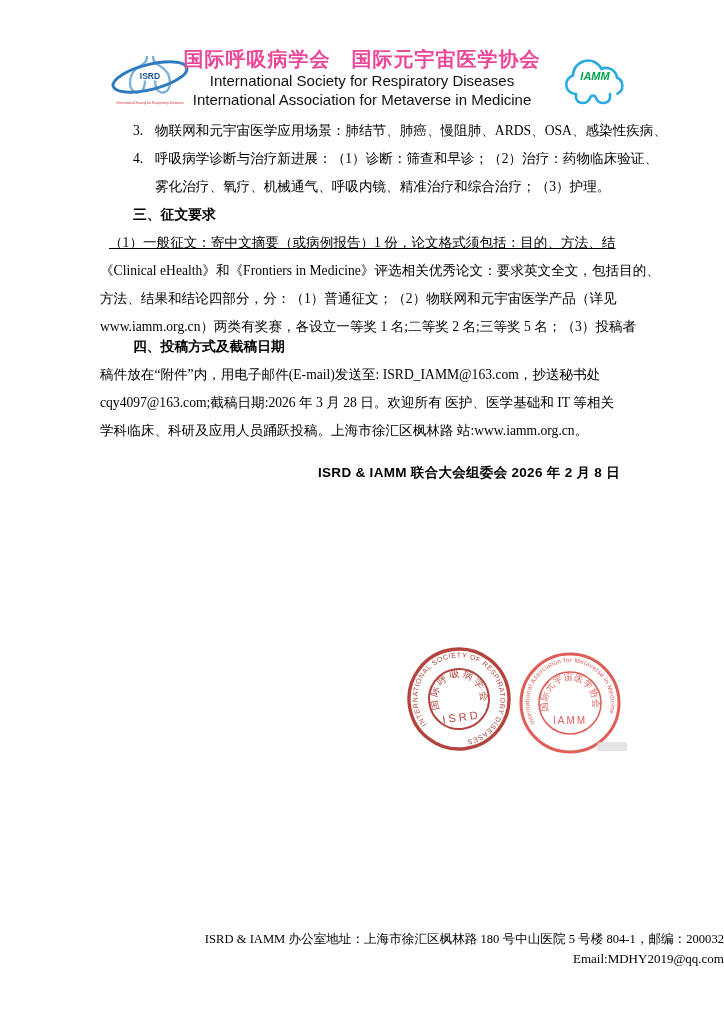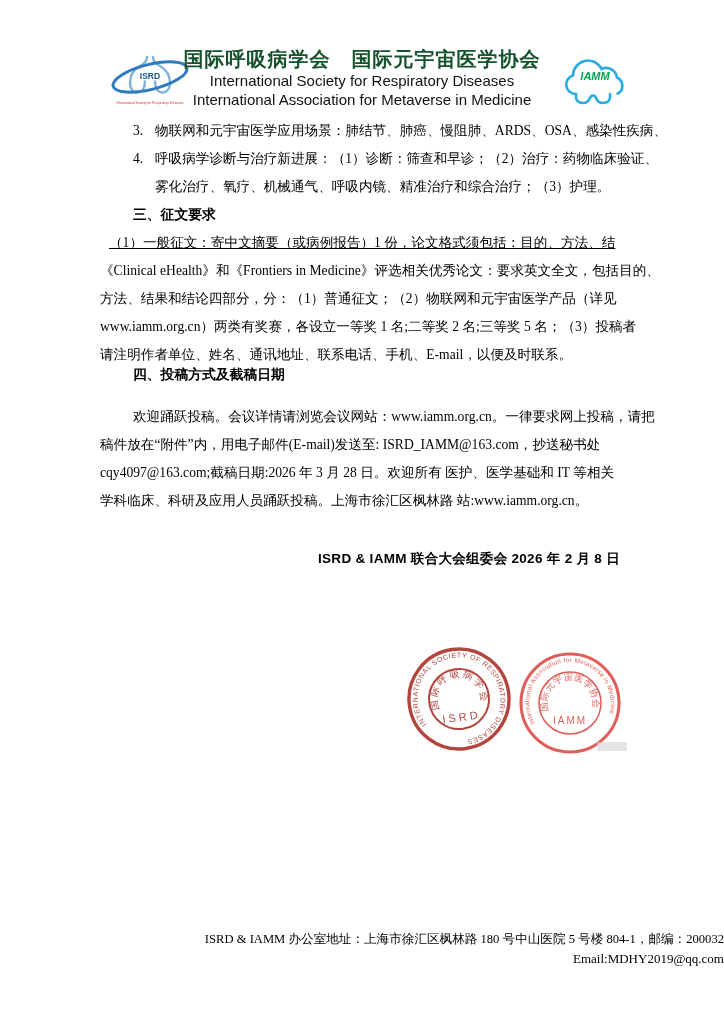--- a/index.html
+++ b/index.html
@@ -4,34 +4,34 @@
 <style>
   html,body{margin:0;padding:0;background:#888;}
   .page{position:relative;width:724px;height:1024px;background:#ffffff;margin:0 auto;
         font-family:"Liberation Serif",serif;color:#000;overflow:hidden;}
 
   
   .logo-isrd{position:absolute;left:108px;top:49px;width:84px;height:58px;}
   .logo-iamm{position:absolute;left:556px;top:54px;width:74px;height:60px;}
   .htitles{position:absolute;left:150px;right:150px;top:46px;text-align:center;}
   .title-cn{font-family:"Liberation Sans",sans-serif;font-weight:bold;font-size:20px;
-            color:#14532d;letter-spacing:1px;line-height:26px;white-space:nowrap;}
+            color:#ec4899;letter-spacing:1px;line-height:26px;white-space:nowrap;}
   .sub-en{font-family:"Liberation Sans",sans-serif;font-size:15px;line-height:18.5px;color:#111;}
 
   
   .content{position:absolute;left:100px;top:117px;width:524px;font-size:13.6px;line-height:28px;}
   .item{display:flex;padding-left:33px;}
   .item .num{width:22px;flex:none;}
   .itext,.pline{white-space:nowrap;}
   .h{font-family:"Liberation Sans",sans-serif;font-weight:bold;font-size:13.8px;padding-left:33px;}
   .h4{margin-top:-8px;}
   .ind1{padding-left:9px;text-decoration:underline;}
   .ind2{padding-left:33px;}
   .gap{margin-top:14px;}
-  .signature{margin-top:30px;text-align:right;padding-right:4px;font-family:"Liberation Sans",sans-serif;
+  .signature{margin-top:14px;text-align:right;padding-right:4px;font-family:"Liberation Sans",sans-serif;
              font-weight:bold;font-size:13.5px;letter-spacing:.3px;}
 
   
   .stamp-isrd{position:absolute;left:405px;top:645px;width:108px;height:108px;opacity:.92;}
   .stamp-iamm{position:absolute;left:517px;top:650px;width:106px;height:106px;opacity:.95;}
   .watermark{position:absolute;left:597px;top:742px;width:30px;height:9px;background:#d9d9d9;
              border-radius:2px;opacity:.7;}
 
   
   .footer{position:absolute;left:0;right:0;top:929px;text-align:right;}
@@ -88,25 +88,23 @@
       <span class="num"></span>
       <span class="itext">雾化治疗、氧疗、机械通气、呼吸内镜、精准治疗和综合治疗；（3）护理。</span>
     </div>
 
     <div class="h">三、征文要求</div>
 
     <div class="pline ind1">（1）一般征文：寄中文摘要（或病例报告）1 份，论文格式须包括：目的、方法、结</div>
     <div class="pline">《Clinical eHealth》和《Frontiers in Medicine》评选相关优秀论文：要求英文全文，包括目的、</div>
     <div class="pline">方法、结果和结论四部分，分：（1）普通征文；（2）物联网和元宇宙医学产品（详见</div>
     <div class="pline">www.iamm.org.cn）两类有奖赛，各设立一等奖 1 名;二等奖 2 名;三等奖 5 名；（3）投稿者</div>
-    <div class="pline">请注明作者单位、姓名、通讯地址、联系电话、手机、E-mail，以便及时联系。</div>
 
     <div class="h h4">四、投稿方式及截稿日期</div>
 
-    <div class="pline ind2 gap">欢迎踊跃投稿。会议详情请浏览会议网站：www.iamm.org.cn。一律要求网上投稿，请把</div>
     <div class="pline">稿件放在“附件”内，用电子邮件(E-mail)发送至: ISRD_IAMM@163.com，抄送秘书处</div>
     <div class="pline">cqy4097@163.com;截稿日期:2026 年 3 月 28 日。欢迎所有 医护、医学基础和 IT 等相关</div>
     <div class="pline">学科临床、科研及应用人员踊跃投稿。上海市徐汇区枫林路 站:www.iamm.org.cn。</div>
 
     <div class="signature">ISRD  &amp;   IAMM  联合大会组委会  2026 年 2 月 8 日</div>
   </div>
 
   <div class="stamp-isrd">
     <svg width="108" height="108" viewBox="0 0 108 108">
       <defs>

